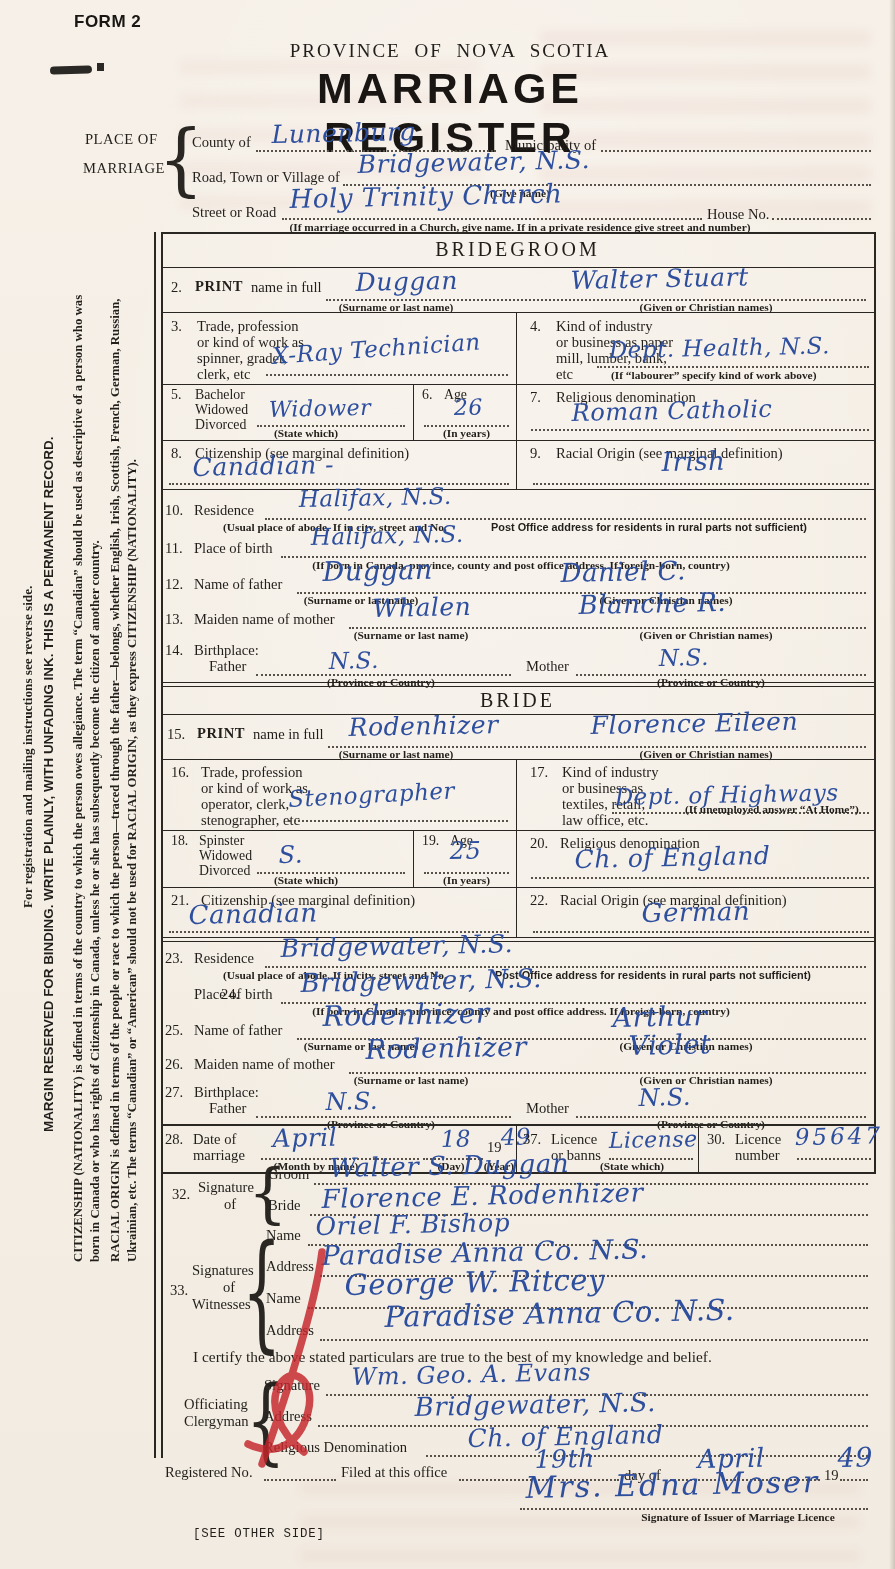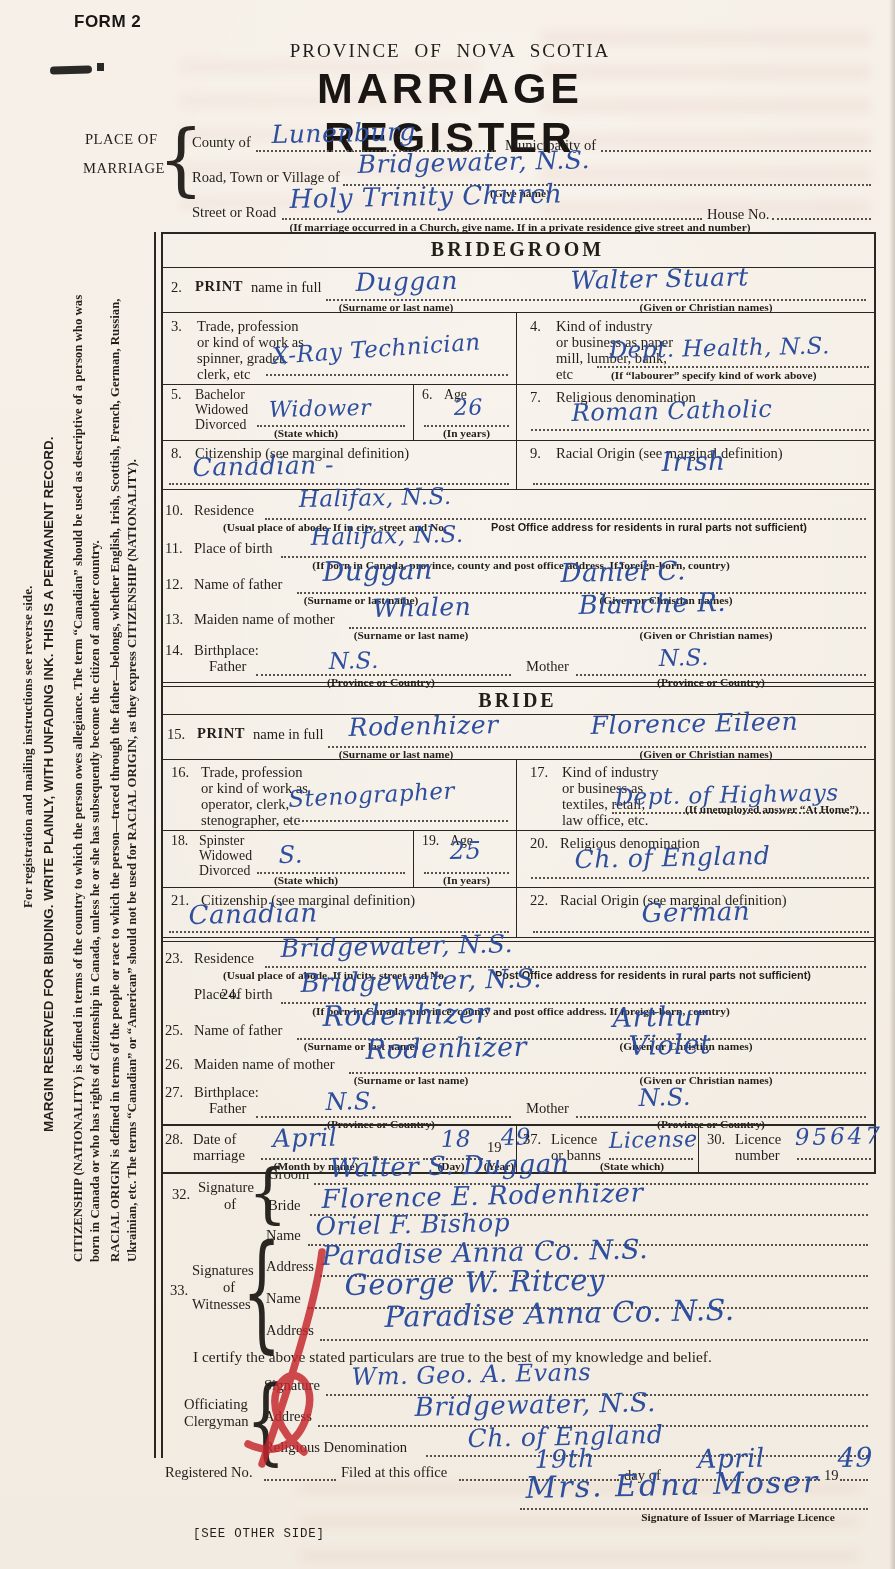--- a/index.html
+++ b/index.html
@@ -23,21 +23,21 @@
   .hw{font-family:"DejaVu Serif",serif;font-style:italic;color:#2e4f9e;white-space:nowrap;transform:rotate(-1.2deg);transform-origin:left bottom;letter-spacing:.5px;}
   .brace{font-family:"DejaVu Serif",serif;font-weight:normal;color:#2a2723;}
   .stamp{font-family:"Liberation Sans",sans-serif;font-weight:bold;color:#191613;}
   .vtext{transform:rotate(-90deg);transform-origin:top left;}
   .table{position:absolute;left:161px;top:232px;width:715px;border-top:2px solid #2a2723;border-right:2.5px solid #2a2723;border-bottom:2.5px solid #2a2723;box-sizing:border-box;}
   .row{position:relative;border-top:1.6px solid #2a2723;}
   .row.nt{border-top:none;}
   .dbl{height:3px;border-top:1.6px solid #2a2723;border-bottom:1.6px solid #2a2723;}
   .cell{position:absolute;top:0;bottom:0;}
   .cl{border-left:1.6px solid #2a2723;}
-  .secthead{font-size:20px;font-weight:bold;letter-spacing:3px;text-align:center;line-height:31px;}
+  .secthead{font-size:20px;font-weight:normal;letter-spacing:3px;text-align:center;line-height:31px;}
   .ghost{position:absolute;filter:blur(5px);opacity:.14;background:
      repeating-linear-gradient(0deg, rgba(196,120,110,.55) 0 14px, rgba(0,0,0,0) 14px 34px);}
   .lrule{position:absolute;left:154px;top:232px;width:5px;height:1226px;border-left:2px solid #2a2723;border-right:2px solid #2a2723;}
 </style>
 </head>
 <body>
 
 <div class="sheet">
 
   <div class="ghost" style="left:540px;top:25px;width:330px;height:190px;"></div>

